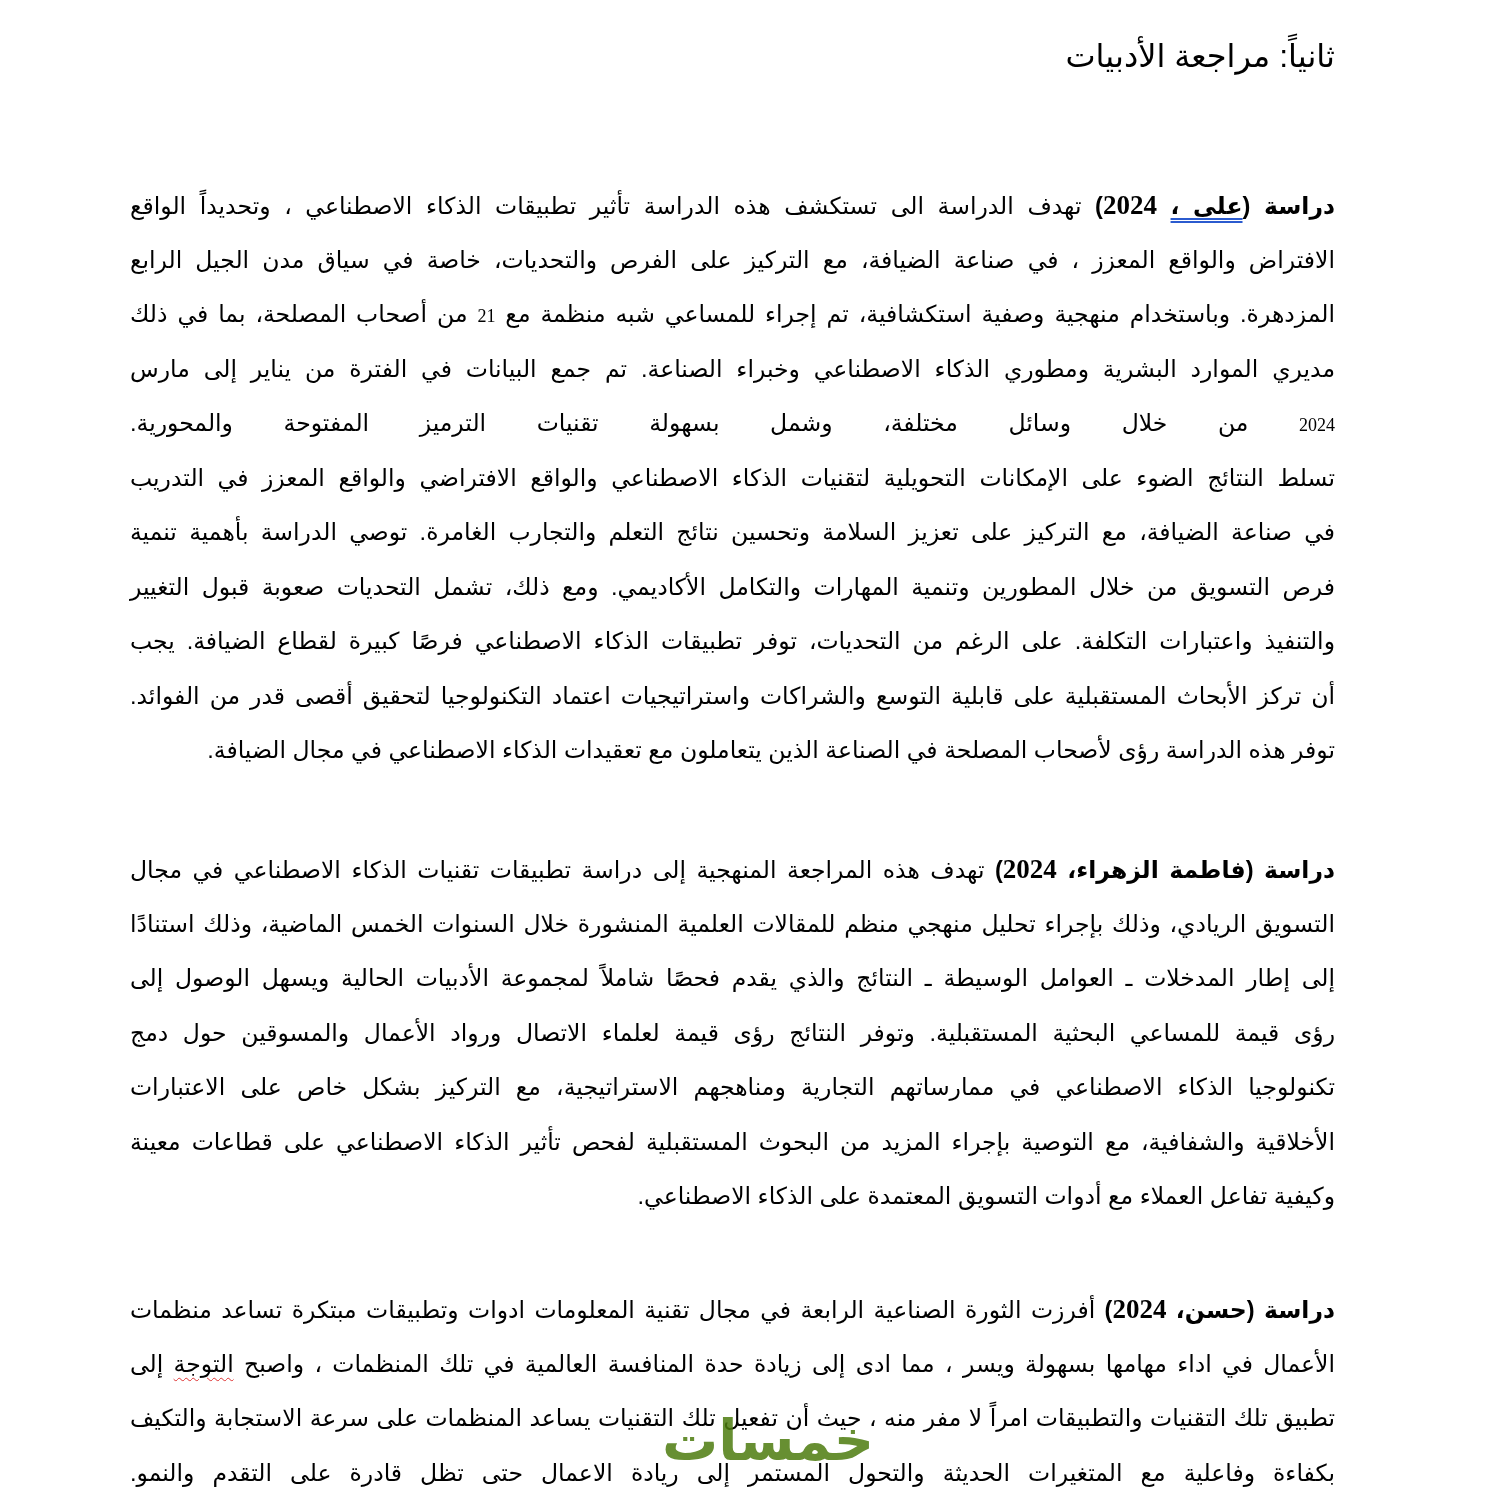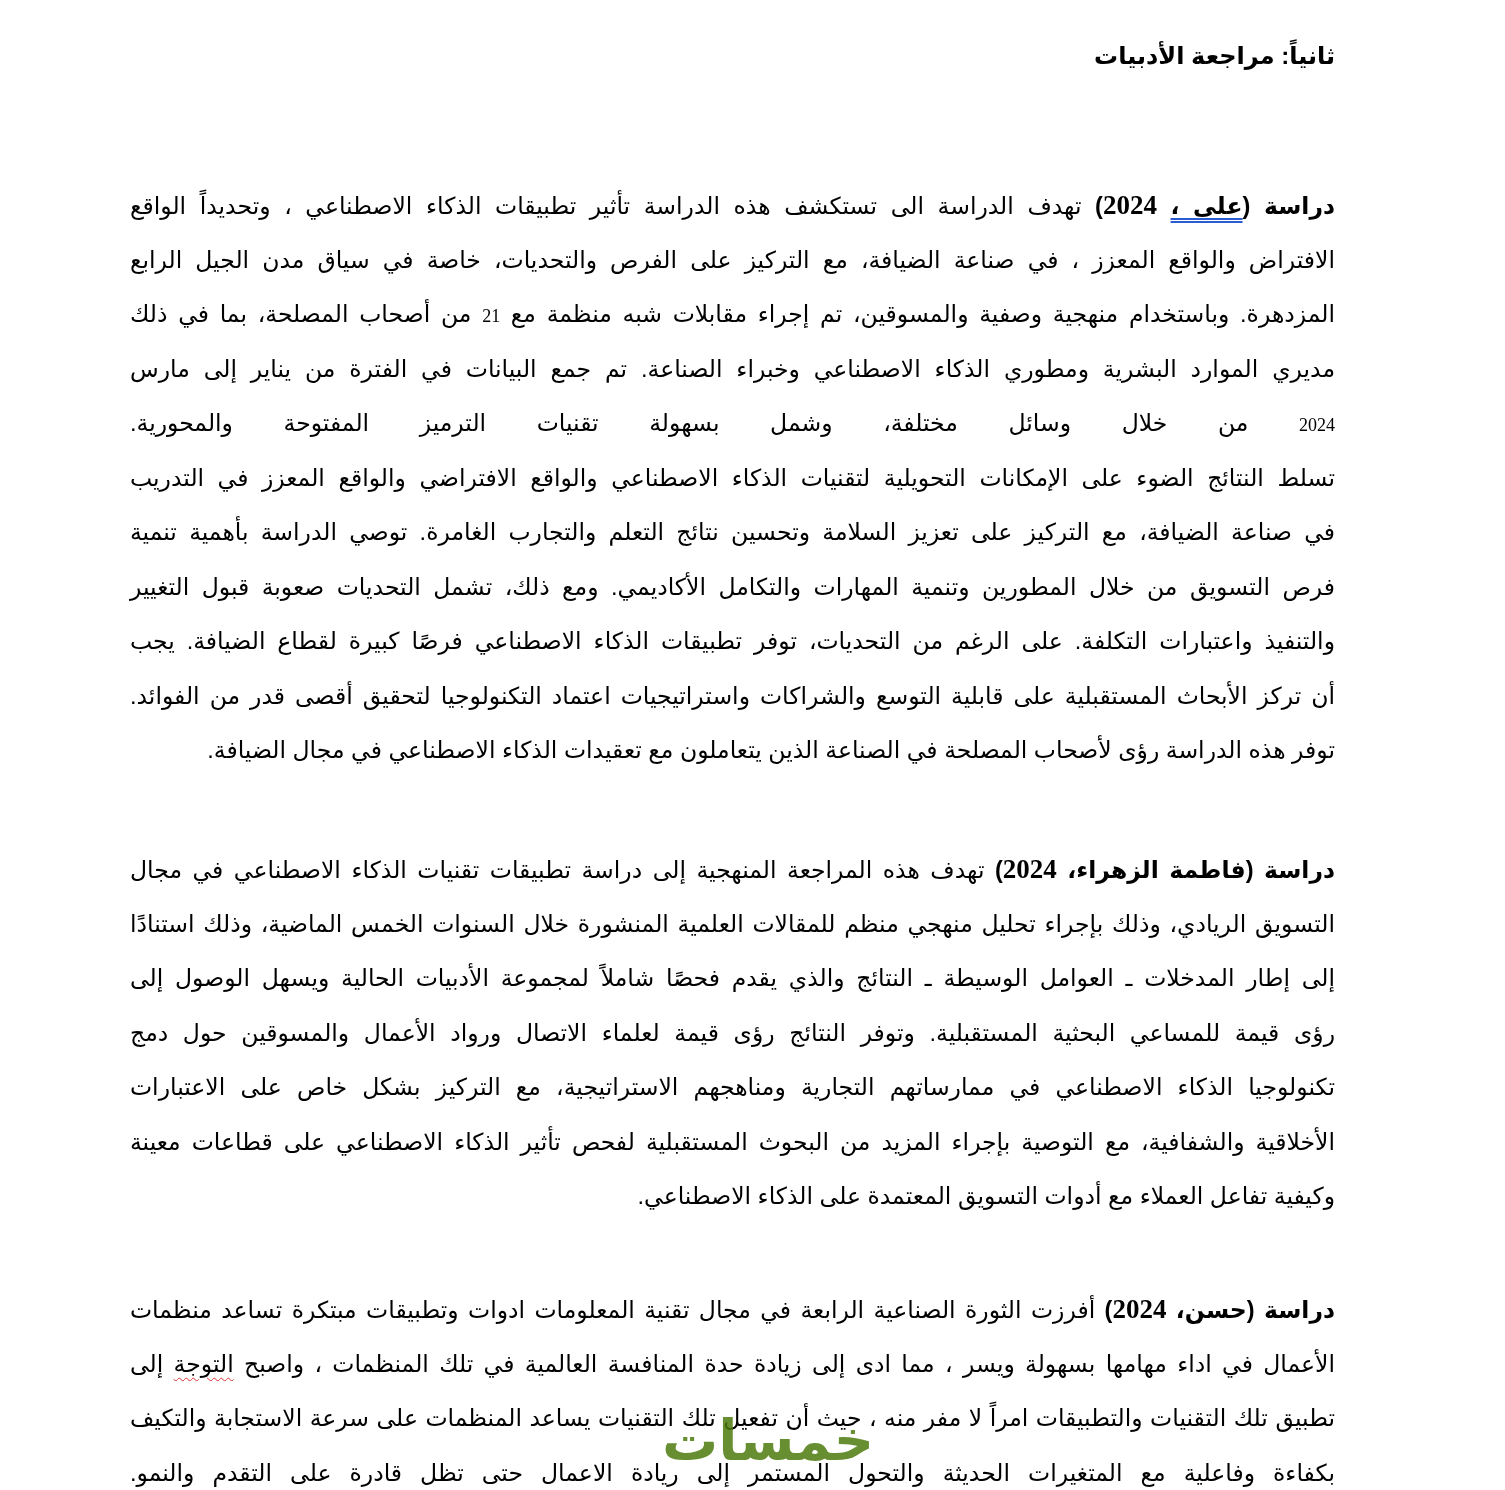--- a/index.html
+++ b/index.html
@@ -20,22 +20,22 @@
     left: 0;
     top: 0;
     width: 1505px;
     height: 1490px;
     direction: rtl;
   }
   .heading {
     position: absolute;
     top: 34px;
     right: 170px;
-    font-size: 24px;
-    font-weight: bold;
+    font-size: 32px;
+    font-weight: normal;
     line-height: 44px;
     white-space: nowrap;
     margin-left: 25px;
   }
   .para {
     position: absolute;
     right: 170px;
     width: 1205px;
   }
   .line {
@@ -86,21 +86,21 @@
 </head>
 <body>
 
 <div class="page">
 
   <div class="heading">ثانياً: مراجعة الأدبيات</div>
 
   <div class="para" id="p1">
     <span class="line"><span class="bold">دراسة (</span><span class="bold dbl-underline">على ،</span> <span class="bold num">2024</span><span class="bold">)</span><span> تهدف الدراسة الى  تستكشف هذه الدراسة تأثير تطبيقات الذكاء الاصطناعي ، وتحديداً الواقع</span></span>
     <span class="line">الافتراض والواقع المعزز ، في صناعة الضيافة، مع التركيز على الفرص والتحديات، خاصة في سياق مدن الجيل الرابع</span>
-    <span class="line"><span>المزدهرة. وباستخدام منهجية وصفية والمسوقين، تم إجراء مقابلات شبه منظمة مع </span><span class="num">21</span><span> من أصحاب المصلحة، بما في ذلك</span></span>
+    <span class="line"><span>المزدهرة. وباستخدام منهجية وصفية استكشافية، تم إجراء للمساعي شبه منظمة مع </span><span class="num">21</span><span> من أصحاب المصلحة، بما في ذلك</span></span>
     <span class="line">مديري الموارد البشرية ومطوري الذكاء الاصطناعي وخبراء الصناعة. تم جمع البيانات في الفترة من يناير إلى مارس</span>
     <span class="line"><span class="num">2024</span><span> من خلال وسائل مختلفة، وشمل بسهولة تقنيات الترميز المفتوحة والمحورية.</span></span>
     <span class="line">تسلط النتائج الضوء على الإمكانات التحويلية لتقنيات الذكاء الاصطناعي والواقع الافتراضي والواقع المعزز في التدريب</span>
     <span class="line">في صناعة الضيافة، مع التركيز على تعزيز السلامة وتحسين نتائج التعلم والتجارب الغامرة. توصي الدراسة بأهمية تنمية</span>
     <span class="line">فرص التسويق من خلال المطورين وتنمية المهارات والتكامل الأكاديمي. ومع ذلك، تشمل التحديات صعوبة قبول التغيير</span>
     <span class="line">والتنفيذ واعتبارات التكلفة. على الرغم من التحديات، توفر تطبيقات الذكاء الاصطناعي فرصًا كبيرة لقطاع الضيافة. يجب</span>
     <span class="line">أن تركز الأبحاث المستقبلية على قابلية التوسع والشراكات واستراتيجيات اعتماد التكنولوجيا لتحقيق أقصى قدر من الفوائد.</span>
     <span class="line last">توفر هذه الدراسة رؤى لأصحاب المصلحة في الصناعة الذين يتعاملون مع تعقيدات الذكاء الاصطناعي في مجال الضيافة.</span>
   </div>
 

